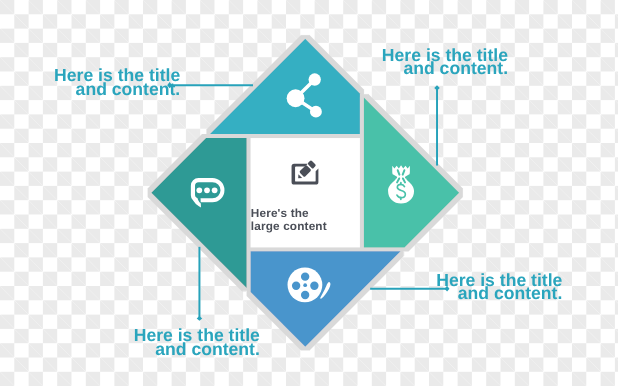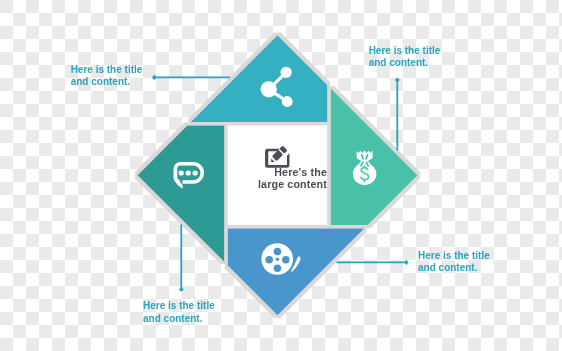--- a/index.html
+++ b/index.html
@@ -6,27 +6,27 @@
   body{width:562px;height:351px;overflow:hidden;font-family:"Liberation Sans",sans-serif;}
   #stage{position:relative;width:562px;height:351px;overflow:hidden;
     background-image:
       linear-gradient(45deg,#eaeaea 25%,transparent 25%,transparent 75%,#eaeaea 75%),
       linear-gradient(45deg,#eaeaea 25%,transparent 25%,transparent 75%,#eaeaea 75%);
     background-size:26px 26px;
     background-position:13px 0,0 13px;
     background-color:#ffffff;
   }
   .layer{position:absolute;left:0;top:0;width:562px;height:351px;}
-  .lbl{position:absolute;color:#2aa5bd;font-weight:bold;font-size:10px;line-height:12.3px;
-       text-align:left;white-space:nowrap;transform:translateX(-50%);}
+  .lbl{position:absolute;color:#2aa5bd;font-weight:bold;font-size:16px;line-height:12.3px;
+       text-align:right;white-space:nowrap;transform:translateX(-50%);}
   #lbl-left{left:106.5px;top:63.5px;}
   #lbl-topright{left:404.5px;top:45.2px;}
   #lbl-bottomright{left:453.9px;top:249.9px;}
   #lbl-bottomleft{left:178.9px;top:300.4px;}
-  .headline{position:absolute;left:228px;top:167px;width:99px;text-align:right;
+  .headline{position:absolute;left:228px;top:189px;width:99px;text-align:left;
     color:#4a4e57;font-weight:bold;font-size:10.7px;line-height:11.9px;white-space:nowrap;
     letter-spacing:0.15px;}
 </style>
 </head>
 <body>
 
 <div id="stage">
   <svg class="layer" viewBox="0 0 562 351" width="562" height="351">
     <defs>
       <filter id="sh" x="-30%" y="-30%" width="180%" height="180%">

